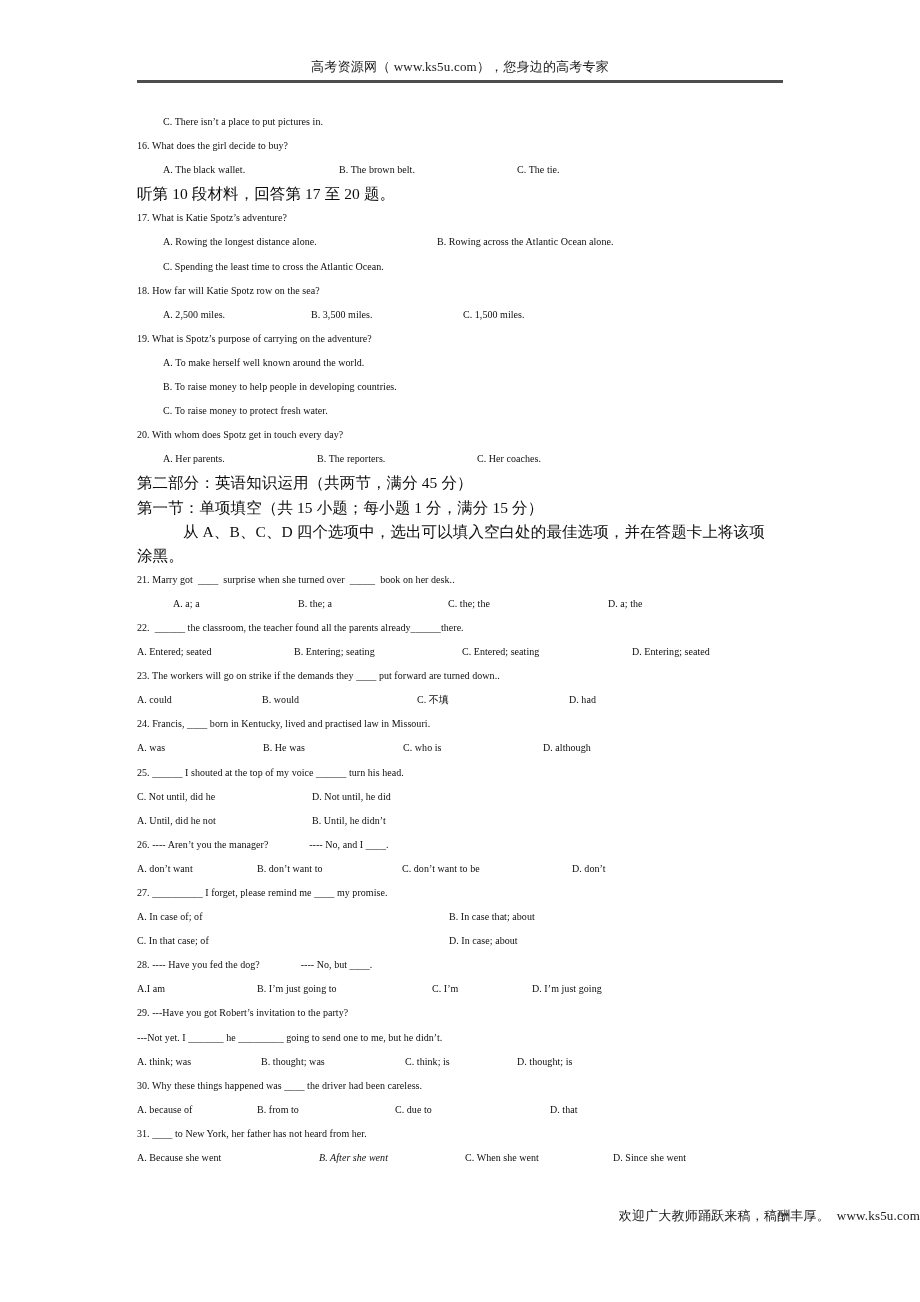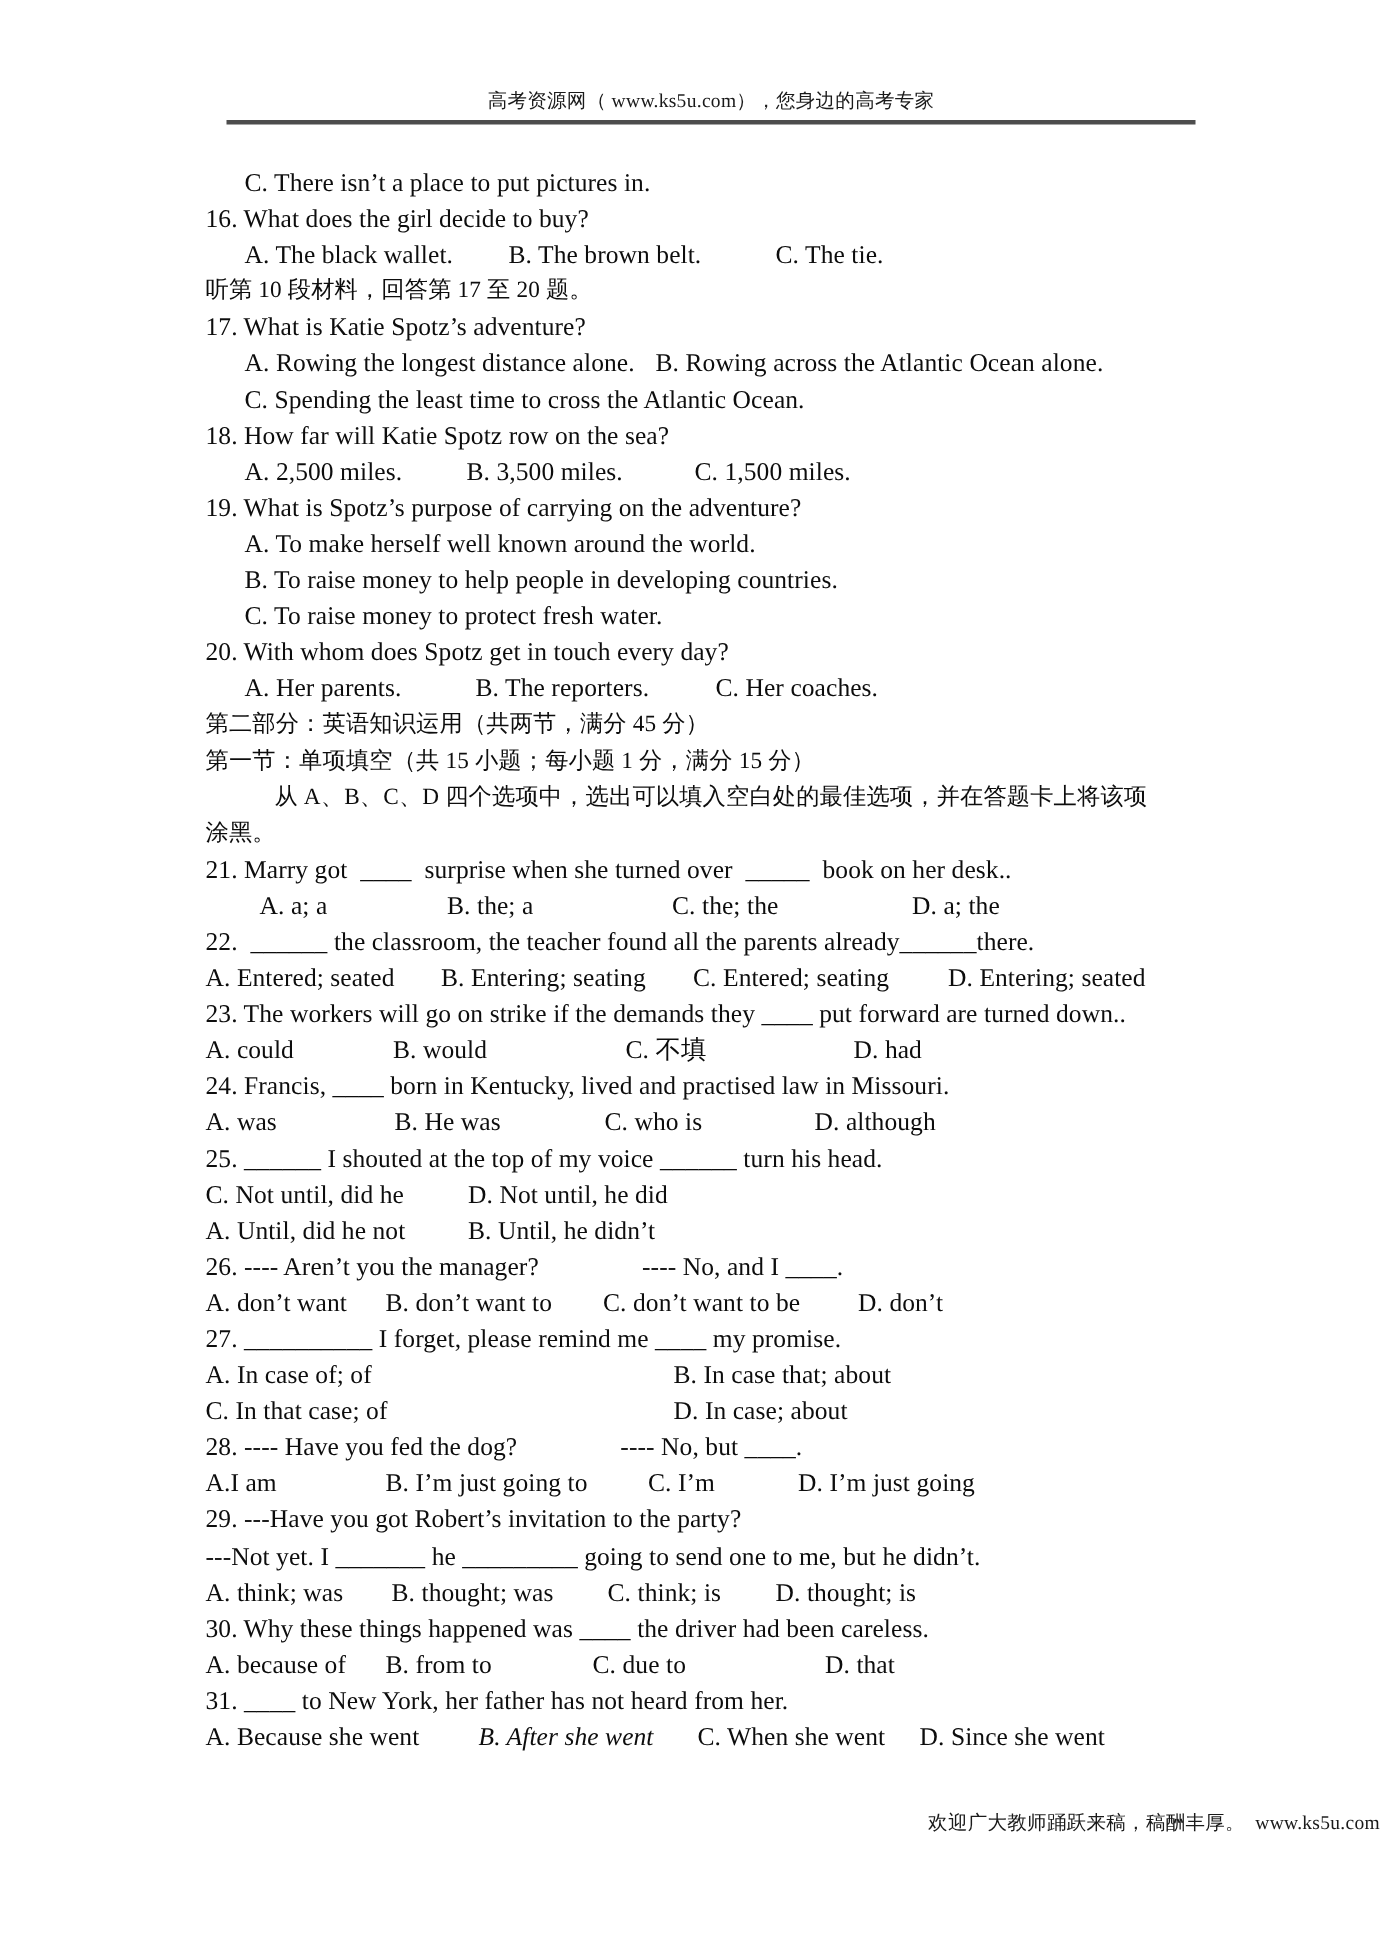--- a/index.html
+++ b/index.html
@@ -18,21 +18,21 @@
   .page {
     position: absolute;
     left: 0; top: 0;
     width: 920px;
     height: 1302px;
   }
 
   
   .header {
     position: absolute;
-    left: 151px;
+    left: 137px;
     top: 58px;
     width: 646px;
   }
   .header-text {
     font-size: 13px;
     text-align: center;
     letter-spacing: 0.2px;
     color: #1a1a1a;
     white-space: nowrap;
     line-height: 18px;
@@ -45,21 +45,21 @@
   }
 
   
   .content {
     position: absolute;
     left: 137px;
     top: 110px;
     width: 660px;
   }
   .line {
-    font-size: 17px;
+    font-size: 10px;
     line-height: 24.1px;
     white-space: pre;
     color: #0d0d0d;
     letter-spacing: 0.05px;
   }
   .line.cn {
     font-size: 15.5px;
     letter-spacing: 0.1px;
   }
   .line.indent {

